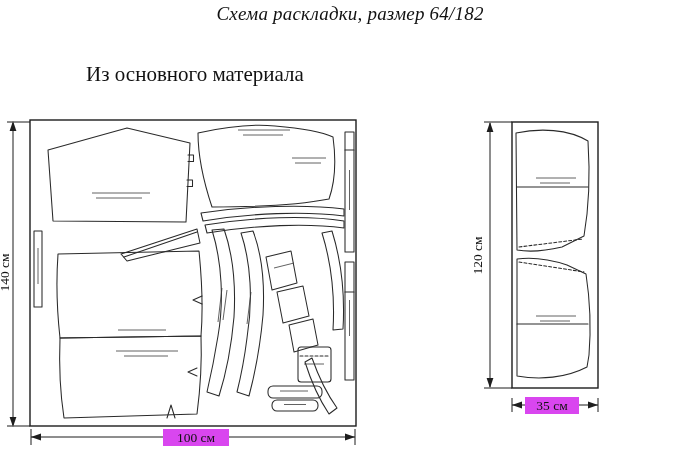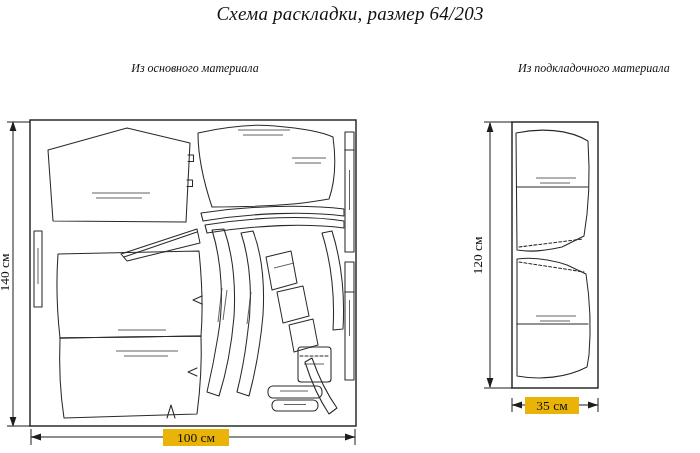--- a/index.html
+++ b/index.html
@@ -4,40 +4,39 @@
 <style>
   html,body{margin:0;padding:0;background:#fff;}
   .canvas{
     position:relative;width:700px;height:453px;overflow:hidden;background:#fff;
     font-family:"Liberation Serif","DejaVu Serif",serif;color:#111;
   }
   .title{
     position:absolute;top:3px;left:0;width:700px;text-align:center;
     font-style:italic;font-size:19px;letter-spacing:.2px;
   }
-  .heading{position:absolute;font-style:italic;font-size:12px;line-height:1.35;}
+  .heading{position:absolute;font-size:21px;line-height:1.35;}
   .main-heading{top:60px;left:30px;width:330px;text-align:center;}
   .lining-heading{top:60px;left:518px;width:170px;text-align:left;}
   .dim{position:absolute;font-size:13.5px;text-align:center;line-height:17px;height:17px;}
-  .dim-h{background:#eab308;}
+  .dim-h{background:#d946ef;}
   .dim-v{transform:rotate(-90deg);}
   .dim-main-height{left:-25px;top:264px;width:58px;}
   .dim-main-width{left:163px;top:429px;width:66px;}
   .dim-lining-height{left:448px;top:247px;width:58px;}
   .dim-lining-width{left:525px;top:397px;width:54px;}
   svg.diagram{position:absolute;top:0;left:0;}
 </style>
 </head>
 <body>
 
 <div class="canvas">
 
-  <div class="title">Схема раскладки, размер 64/203</div>
+  <div class="title">Схема раскладки, размер 64/182</div>
   <div class="heading main-heading">Из основного материала</div>
-  <div class="heading lining-heading">Из подкладочного материала</div>
 
   <svg class="diagram" width="700" height="453" viewBox="0 0 700 453">
 
     <g fill="none" stroke="#1d1d1d" stroke-width="1.4">
       <rect x="30" y="120" width="326" height="306"></rect>
       <rect x="512" y="122" width="86" height="266"></rect>
     </g>
 
     <g fill="none" stroke="#2a2a2a" stroke-width="1.05" stroke-linejoin="round" stroke-linecap="round">
       <path d="M48 150 L127 128 L190 143 L186 222 L53 221 Z"></path>

